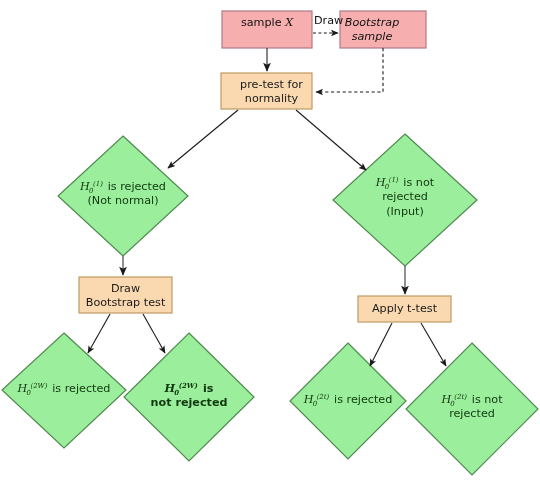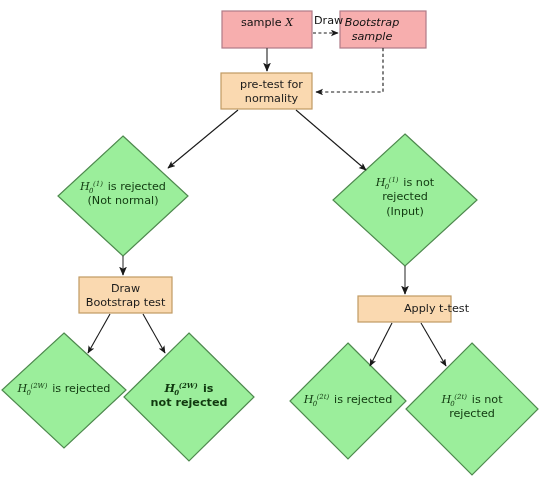--- a/index.html
+++ b/index.html
@@ -171,21 +171,21 @@
     </span>
     <span class="line">rejected</span>
     <span class="line">(Input)</span>
   </div>
 
   <div class="node-label box-label" style="left:79px; top:282px; width:93px;">
     <span class="line">Draw</span>
     <span class="line">Bootstrap test</span>
   </div>
 
-  <div class="node-label box-label" style="left:358px; top:302px; width:93px;margin-left:32px;">
+  <div class="node-label box-label" style="left:358px; top:302px; width:93px;">
     <span class="line">Apply t-test</span>
   </div>
 
   <div class="node-label diamond-label" style="left:-2px; top:382px; width:132px;">
     <span class="line">
       <span class="hvar"><span>H</span><span class="sub">0</span><span class="sup">(2W)</span></span><span> is rejected</span>
     </span>
   </div>
 
   <div class="node-label diamond-label" style="left:129px; top:381px; width:120px;font-weight:bold;">

